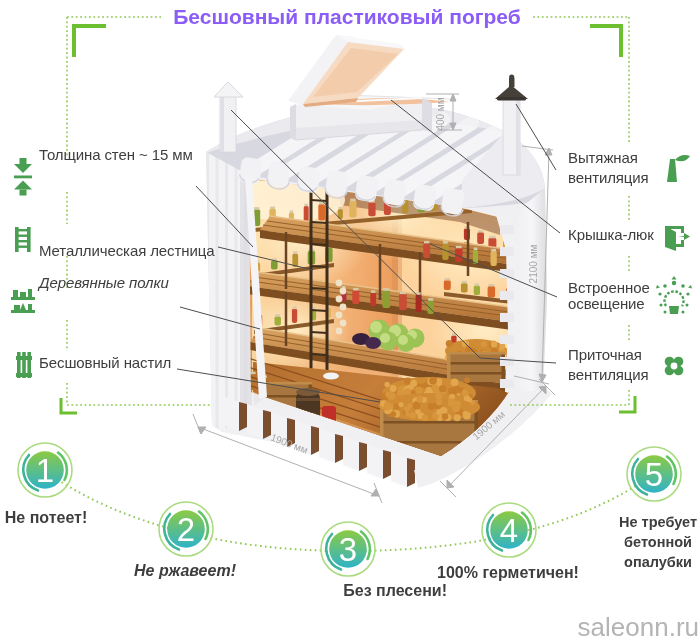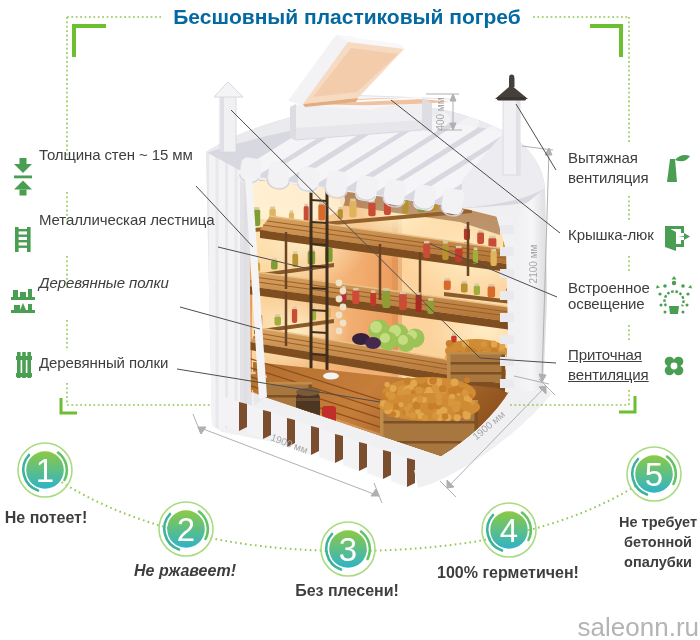--- a/index.html
+++ b/index.html
@@ -758,41 +758,41 @@
 
 <g>
 <circle cx="654" cy="474" r="27" fill="none" stroke="#abdb80" stroke-width="1.6"></circle>
 <circle cx="654" cy="474" r="18.8" fill="url(#disc)"></circle>
 <path d="M 638,459 A 22 22 0 0 0 647,494.5" fill="none" stroke="#3db39b" stroke-width="2.6" stroke-linecap="round"></path>
 <path d="M 667,456.5 A 22 22 0 0 1 673.5,484" fill="none" stroke="#5fc463" stroke-width="2.6" stroke-linecap="round"></path>
 <text x="654" y="486" font-size="33" fill="#fff" text-anchor="middle" font-family="Liberation Sans,sans-serif">5</text>
 </g>
 </svg>
 
-<div class="abs" style="left:0;top:5px;width:694px;text-align:center;font-size:21px;font-weight:bold;color:#0369a1;">Бесшовный пластиковый погреб</div>
+<div class="abs" style="left:0;top:5px;width:694px;text-align:center;font-size:21px;font-weight:bold;color:#8b5cf6;">Бесшовный пластиковый погреб</div>
 
 <div class="abs lab" style="left:39px;top:146px;">Толщина стен ~ 15 мм</div>
 
-<div class="abs lab" style="left:39px;top:211px;">Металлическая лестница</div>
+<div class="abs lab" style="left:39px;top:242px;">Металлическая лестница</div>
 
 <div class="abs lab" style="left:39px;top:274px;font-style:italic;">Деревянные полки</div>
 
-<div class="abs lab" style="left:39px;top:354px;">Деревянный полки</div>
+<div class="abs lab" style="left:39px;top:354px;">Бесшовный настил</div>
 
 <div class="abs lab" style="left:568px;top:148px;line-height:20px;">Вытяжная<br>вентиляция</div>
 
 <div class="abs lab" style="left:568px;top:226px;">Крышка-люк</div>
 
 <div class="abs lab" style="left:568px;top:280px;line-height:16px;">Встроенное<br>освещение</div>
 
-<div class="abs lab" style="left:568px;top:345px;line-height:20px;text-decoration:underline;">Приточная<br>вентиляция</div>
+<div class="abs lab" style="left:568px;top:345px;line-height:20px;">Приточная<br>вентиляция</div>
 
 <div class="abs clab" style="left:-54px;top:509px;width:200px;">Не потеет!</div>
 
 <div class="abs clab" style="left:85px;top:562px;width:200px;font-style:italic;">Не ржавеет!</div>
 
-<div class="abs clab" style="left:247px;top:582px;width:200px;">Без плесени!</div>
+<div class="abs clab" style="left:247px;top:582px;width:200px;text-align:right;">Без плесени!</div>
 
 <div class="abs clab" style="left:408px;top:564px;width:200px;">100% герметичен!</div>
 
 <div class="abs clab" style="left:558px;top:512px;width:200px;line-height:20px;font-size:14.5px;">Не требует<br>бетонной<br>опалубки</div>
 
 <div class="abs" style="right:1px;top:612px;font-size:26px;color:#b4b4b4;">saleonn.ru</div>
 
 </body></html>

